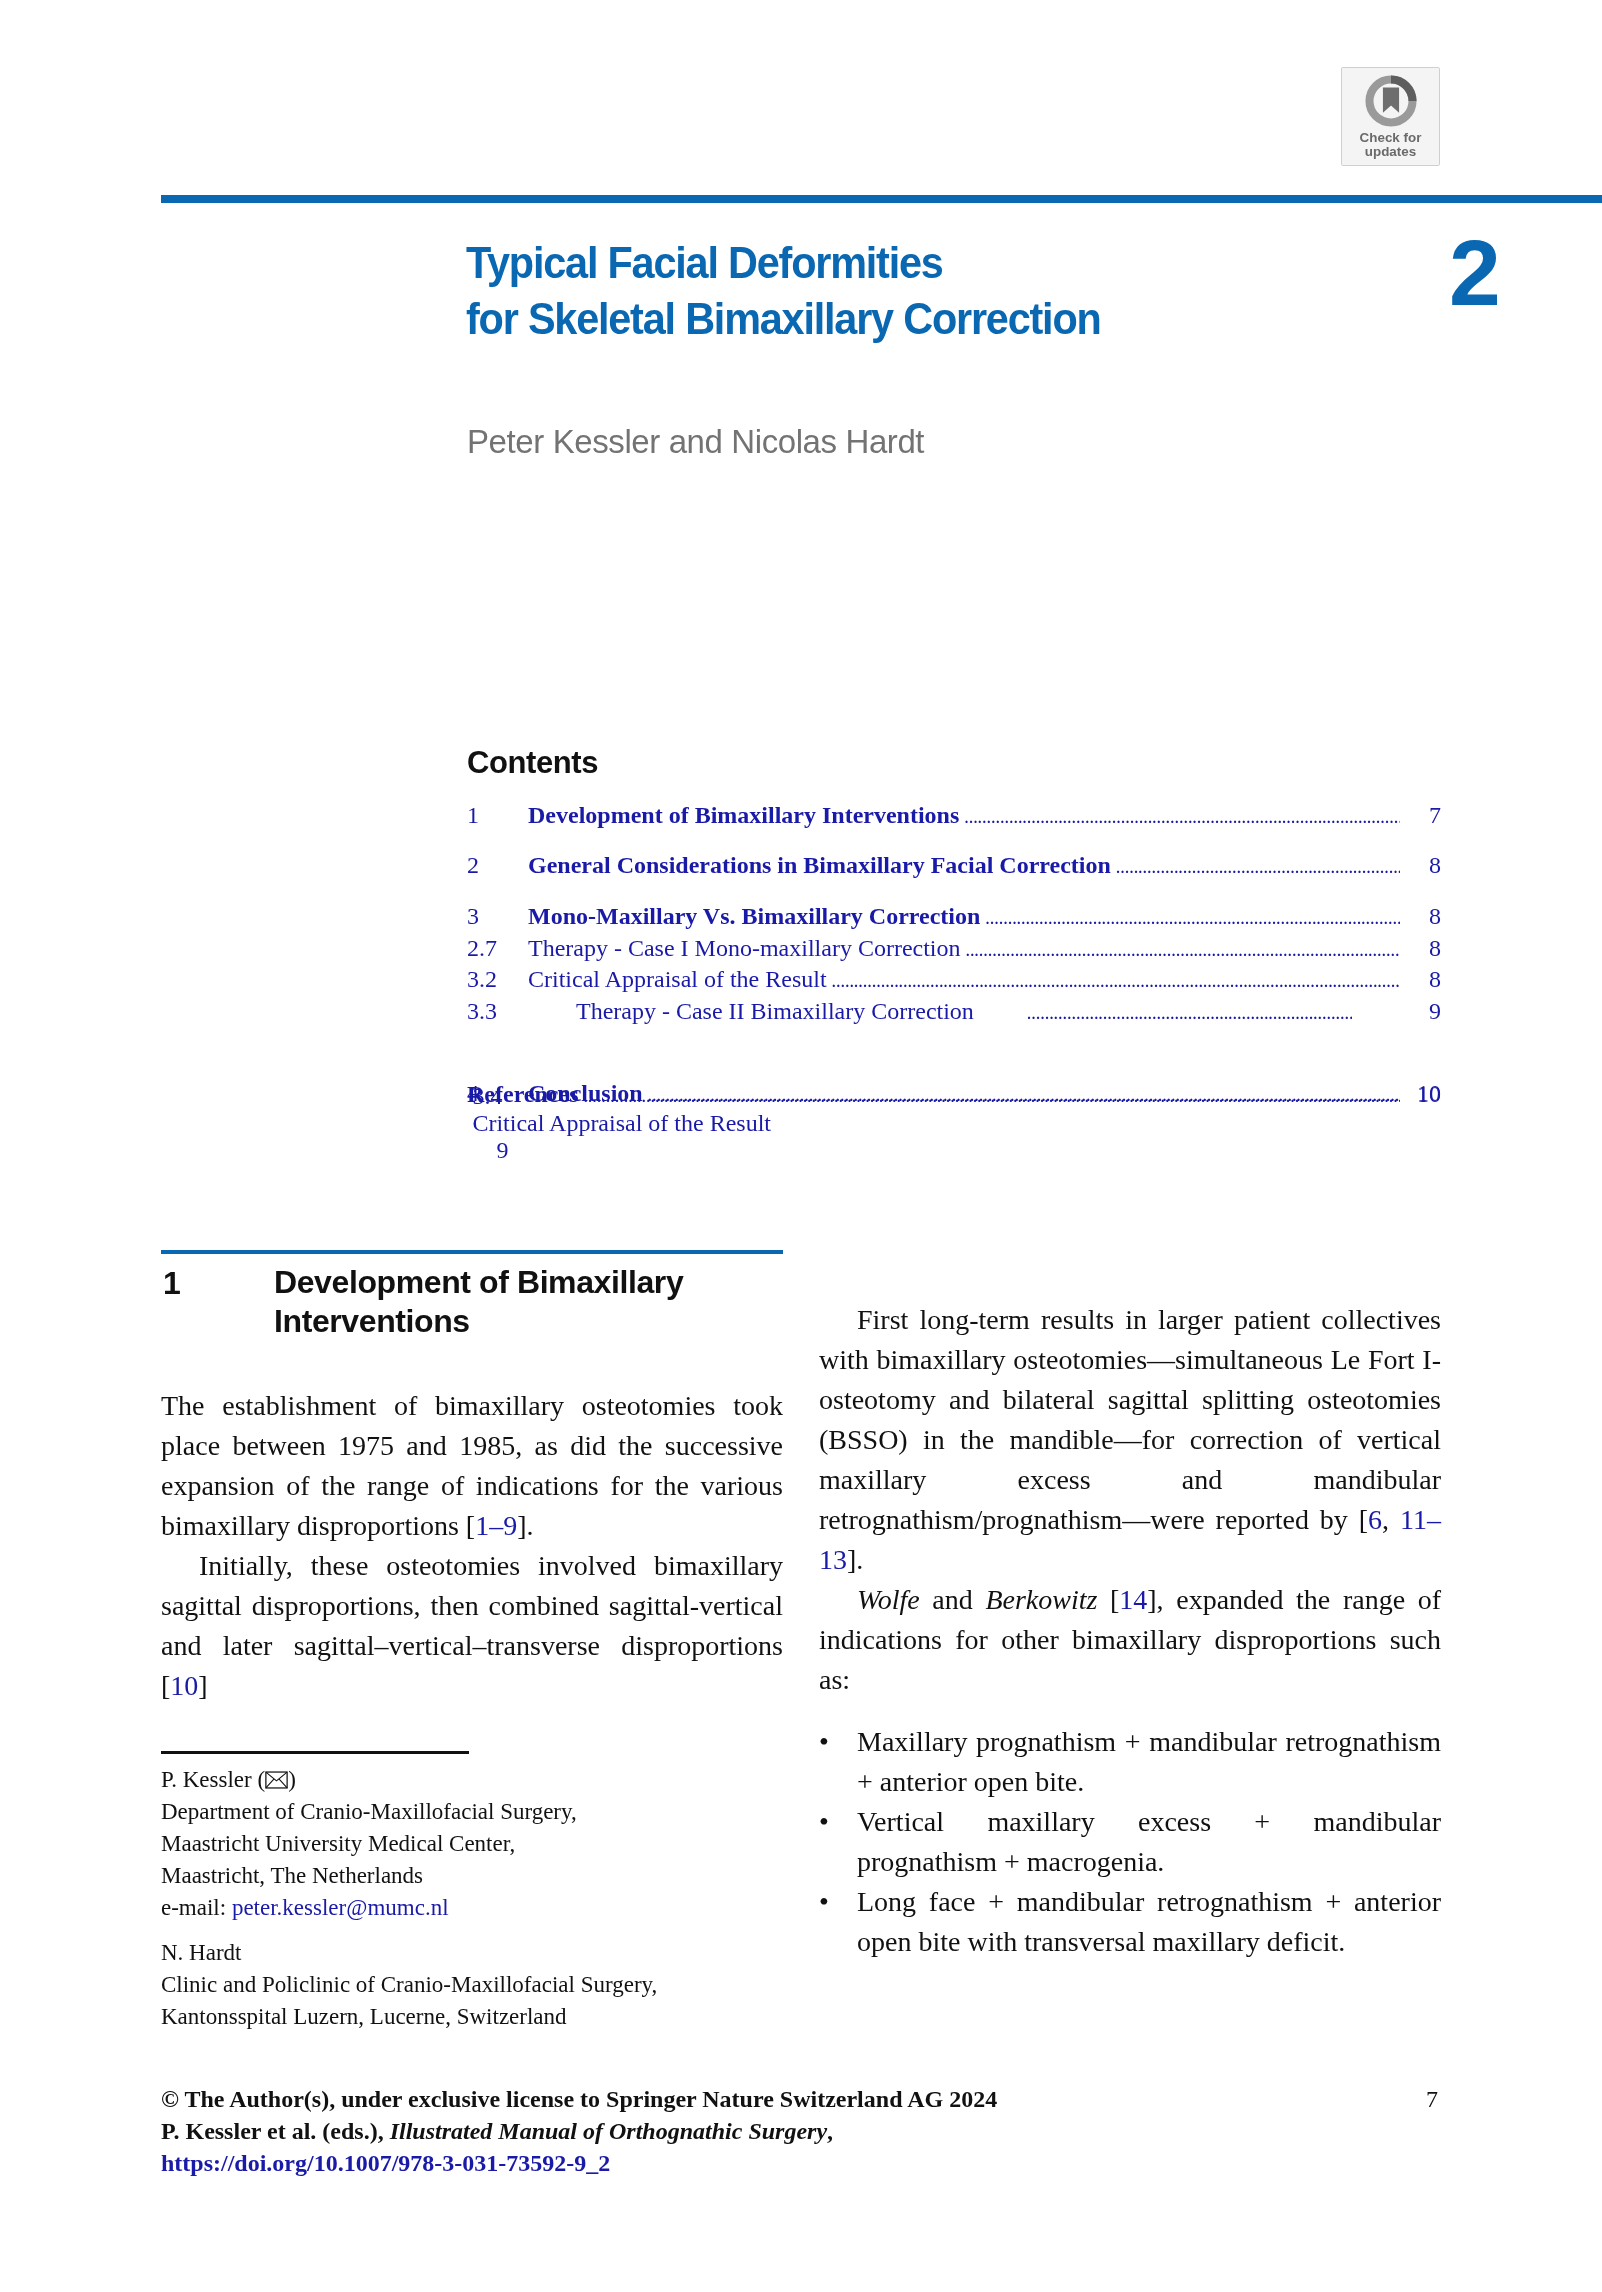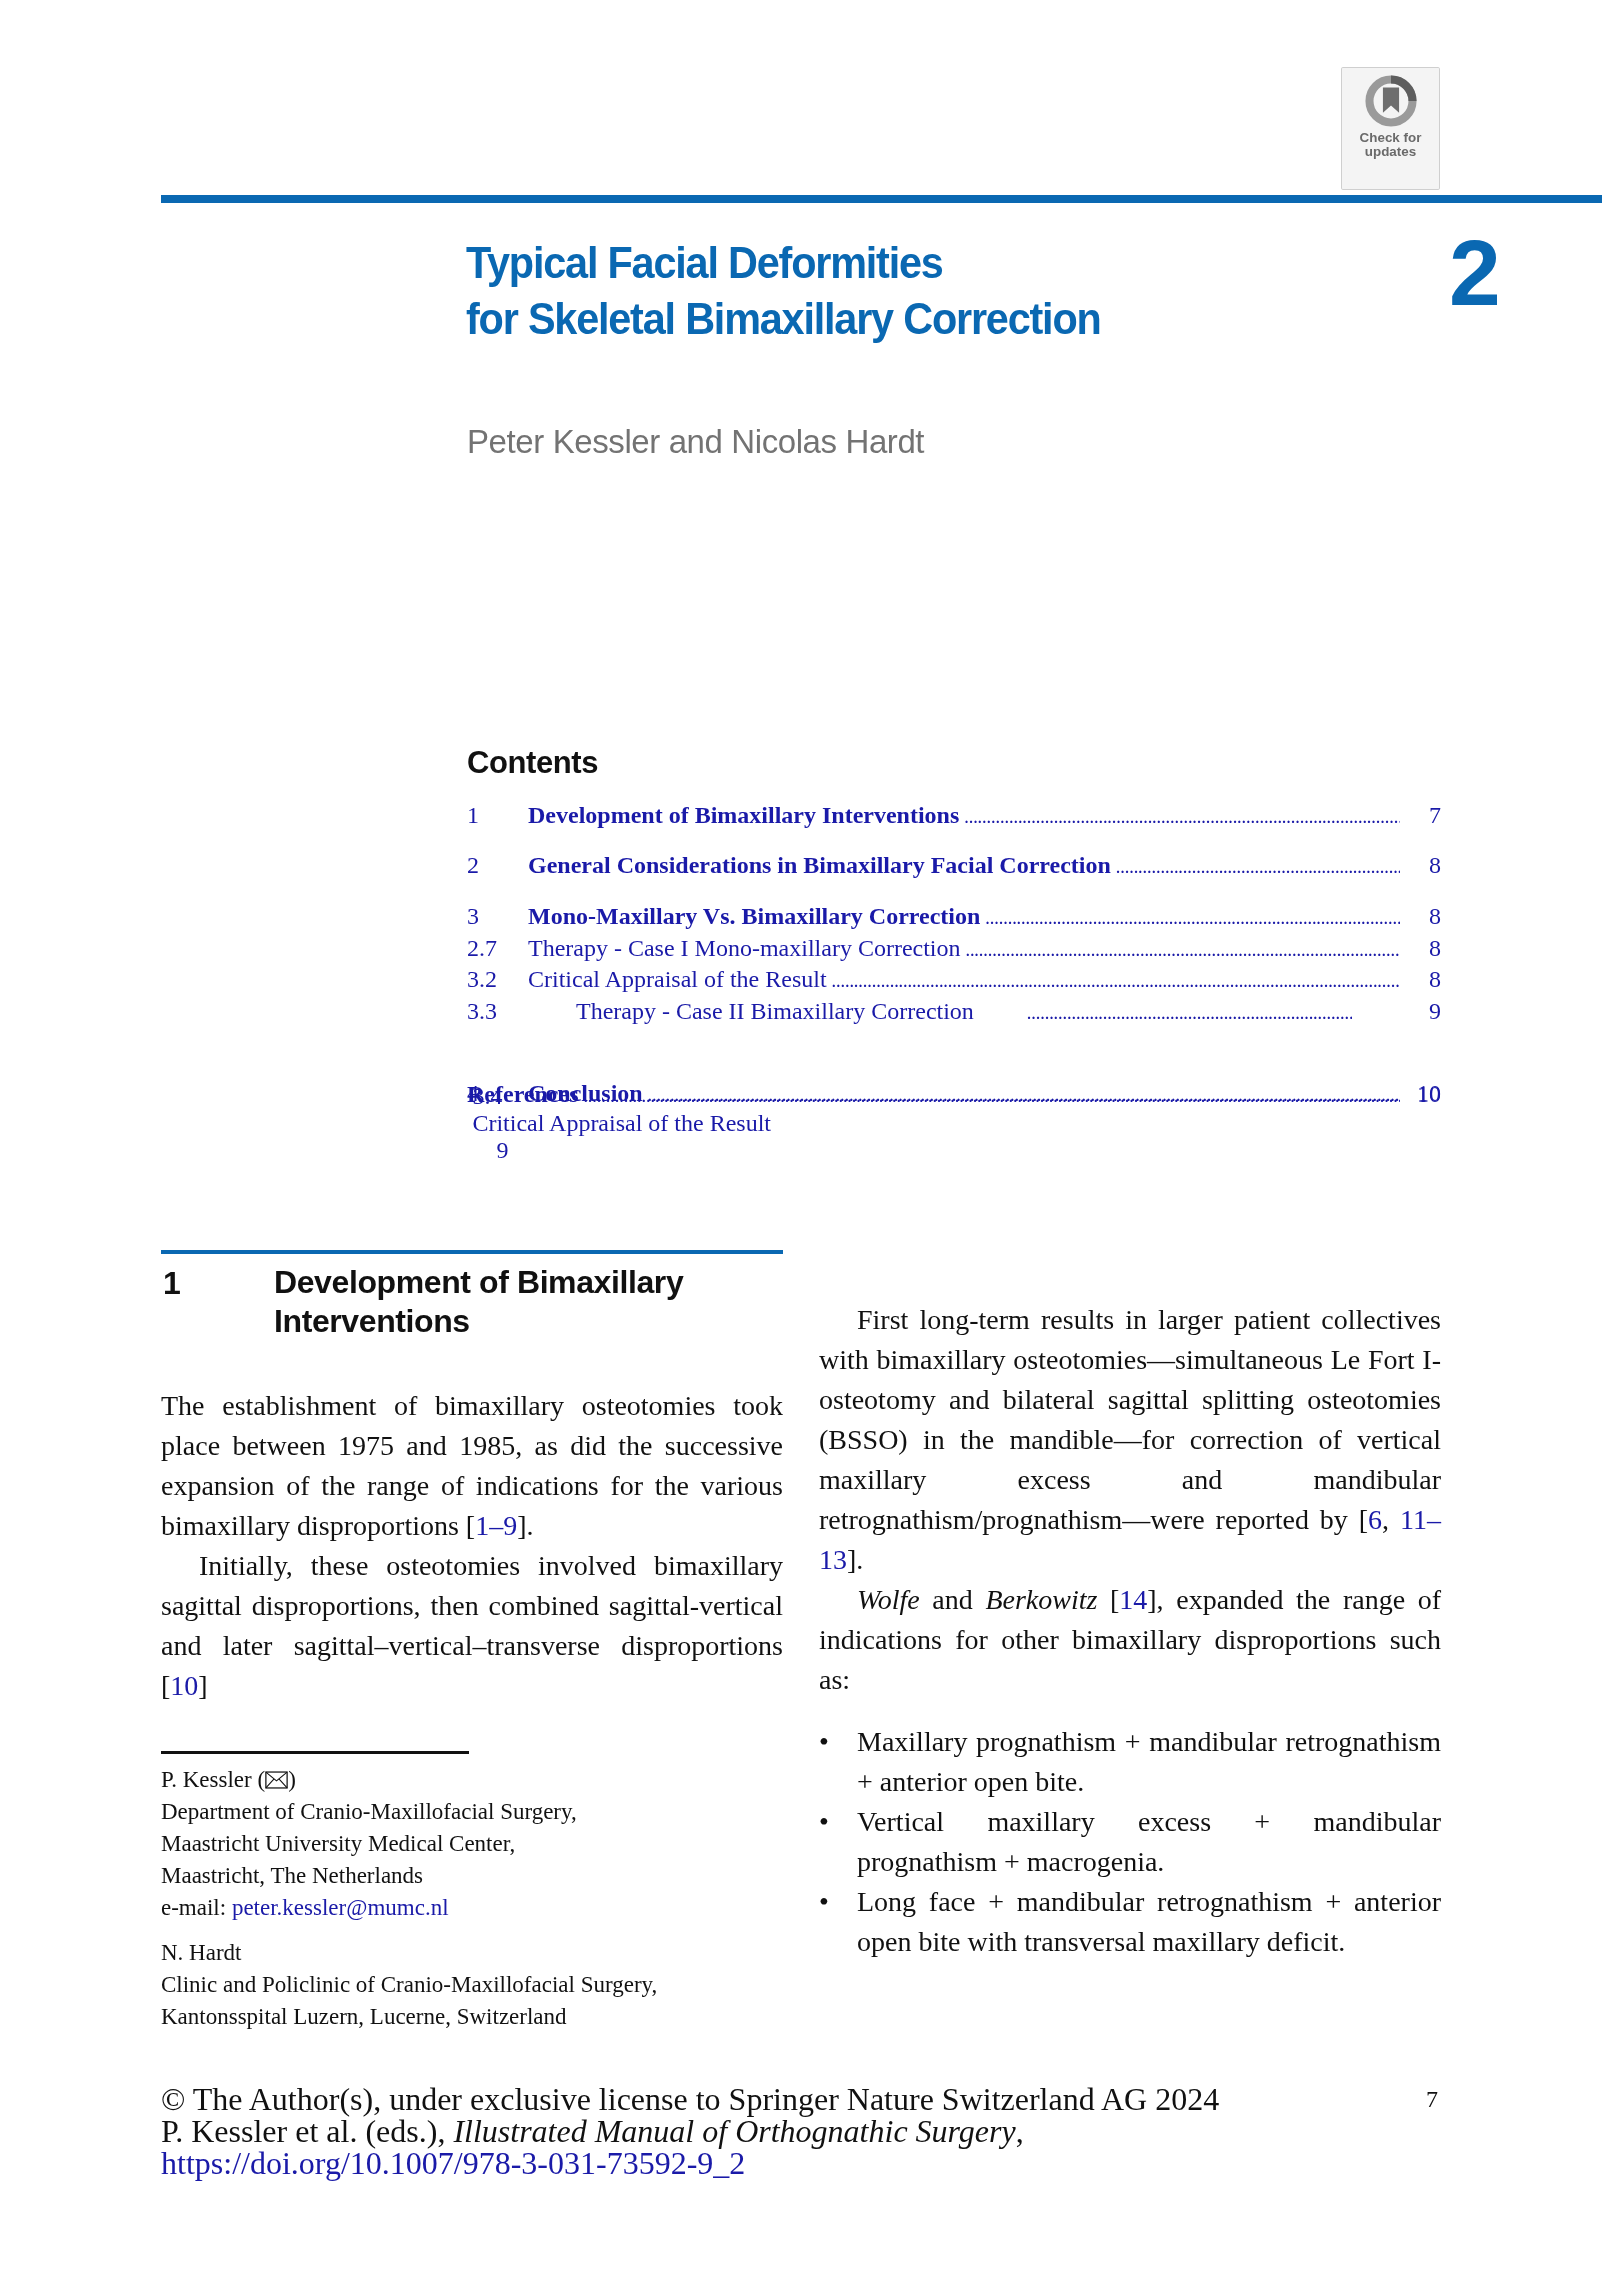--- a/index.html
+++ b/index.html
@@ -2,21 +2,21 @@
 <html style="font-size:14.3px"><head>
 <meta charset="utf-8">
 <style>
   html, body { margin: 0; padding: 0; background: #ffffff; }
   body { width: 1602px; height: 2293px; position: relative; overflow: hidden;
          font-family: "Liberation Serif", serif; color: #111; }
   .abs { position: absolute; }
   .link { color: #1a1aa8; }
 
   
-  #badge { left: 1341px; top: 67px; width: 99px; height: 123px; border: 1.8px solid #cfcfcf;
+  #badge { left: 1341px; top: 67px; width: 99px; height: 99px; border: 1.8px solid #cfcfcf;
            background: #f4f4f4; box-sizing: border-box; border-radius: 1.8px; text-align: center; }
   #badge svg { margin-top: 7.2px; }
   #badge .bt { font-family: "Liberation Sans", sans-serif; font-weight: bold; font-size: 13.4px;
                line-height: 13.4px; color: #6a6a6a; }
 
   #top-rule { left: 161px; top: 195px; width: 1441px; height: 8px; background: #0a68b2; }
 
   #chapter-title { left: 466px; top: 235px; font-family: "Liberation Sans", sans-serif; font-weight: bold;
                    font-size: 45px; line-height: 56px; color: #0a68b2; letter-spacing: -1.3px; transform: scaleX(0.92);
                    transform-origin: left top; }
@@ -50,21 +50,21 @@
   #col-right { left: 819px; top: 1266px; margin-top: 34px; }
 
   #fn-rule { left: 161px; top: 1751px; width: 308px; height: 2.7px; background: #111; }
   #footnote { left: 161px; top: 1764px; width: 627px; font-size: 23px; line-height: 32px; }
   #footnote .gap { height: 12.5px; }
 
   ul.bullets { list-style: none; margin: 21.5px 0 0 0; padding: 0; }
   ul.bullets li { position: relative; padding-left: 38px; text-align: justify; }
   ul.bullets li::before { content: "•"; position: absolute; left: 0; top: 0; }
 
-  #copyright { left: 161px; top: 2083px; font-size: 32px; line-height: 32px; }
+  #copyright { left: 161px; top: 2083px; font-size: 24px; line-height: 32px; font-weight: bold; }
   #page-num { left: 1426px; top: 2083px; font-size: 24px; line-height: 32px; }
 </style>
 </head>
 <body>
 
 <div id="badge" class="abs">
   <svg width="52" height="52" viewBox="0 0 58 58">
     <circle cx="29" cy="29" r="24" fill="none" stroke="#9a9a9a" stroke-width="9"></circle>
     <path d="M29 5 A24 24 0 0 1 53 29" fill="none" stroke="#5e5e5e" stroke-width="9"></path>
     <path d="M20 14 L38 14 L38 42 L29 34 L20 42 Z" fill="#6e6e6e"></path>

